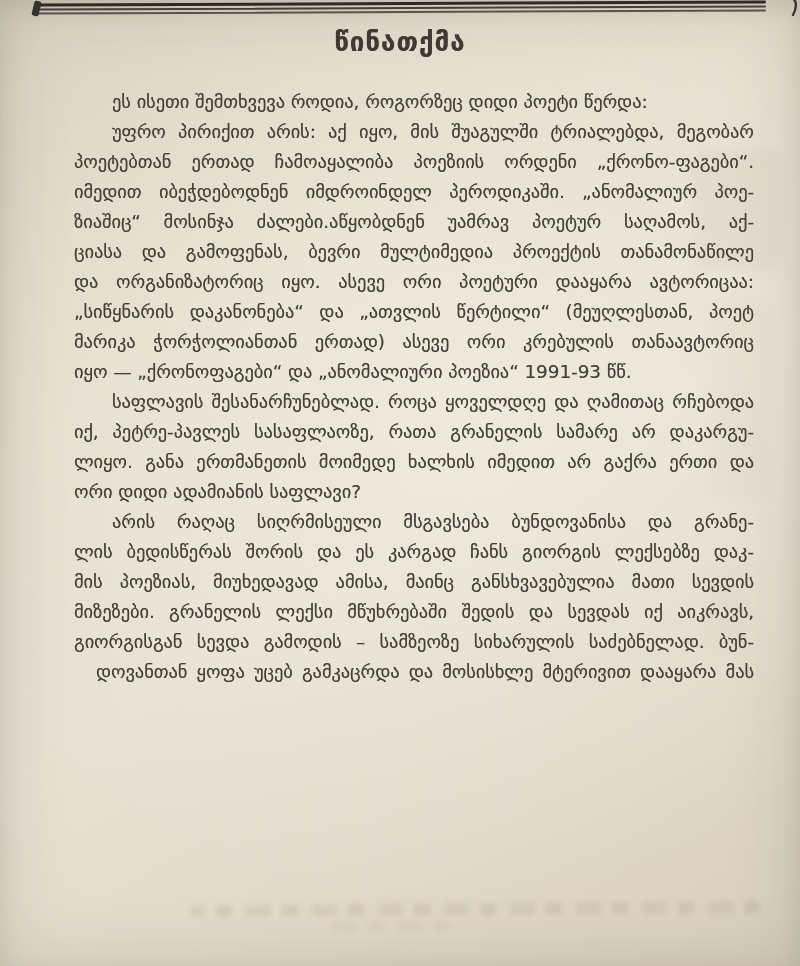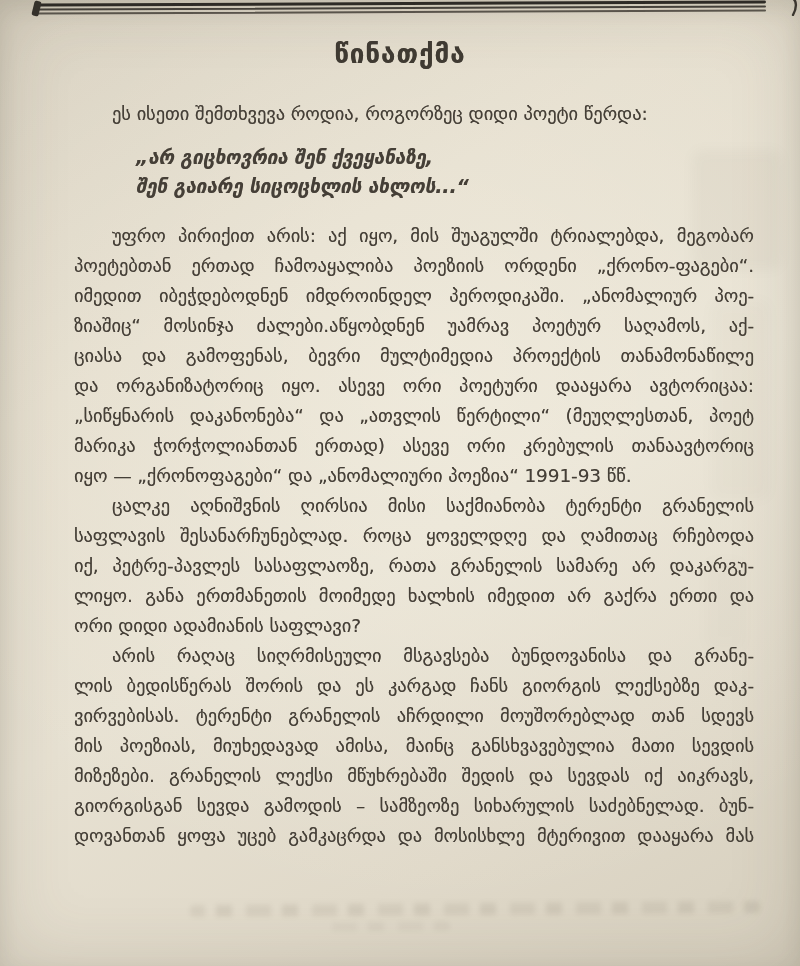--- a/index.html
+++ b/index.html
@@ -29,21 +29,21 @@
   .top-rule .rl3{height:2px;background:#59544b;}
   .rule-cap{
     position:absolute;left:33px;top:1px;width:7px;height:15px;
     background:#35312b;border-radius:2px;transform:rotate(14deg);
   }
   .corner-mark{
     position:absolute;top:-2px;right:-1px;width:12px;height:18px;
   }
   
   .title{
-    margin:12px;padding-top:27px;
+    margin:0;padding-top:27px;
     text-align:center;
     font-size:26px;font-weight:bold;letter-spacing:1px;
     color:#3f3a32;
     text-shadow:0 0 .5px rgba(63,58,50,.7);
   }
   
   .text-block{
     margin-top:30px;
     padding:0 46px 0 74px;
     font-size:18.5px;
@@ -54,21 +54,21 @@
   .para .line{
     display:block;
     line-height:30px;
     white-space:nowrap;
     text-align:justify;
     text-align-last:justify;
     overflow:hidden;
   }
   .para .line:first-child{text-indent:38px;}
   .para .line:last-child{text-align-last:left;}
-  .para.cont .line:last-child{text-align-last:justify;}
+  .para.cont .line:last-child{text-align-last:justify;margin-left:22px;}
   .quote{
     margin:14px 0 20px 62px;
     font-weight:bold;
     font-style:italic;
     font-size:19px;
   }
   .quote .line{
     display:block;line-height:29px;white-space:nowrap;
     text-align:left;text-align-last:left;
   }
@@ -107,46 +107,40 @@
   <svg class="corner-mark" viewBox="0 0 12 18">
     <path d="M3,0 C8,2 8,10 4,17" fill="none" stroke="#3a362f" stroke-width="2.4" stroke-linecap="round"></path>
   </svg>
 
   <h1 class="title">წინათქმა</h1>
 
   <div class="text-block">
     <div class="para">
         <span class="line">ეს ისეთი შემთხვევა როდია, როგორზეც დიდი პოეტი წერდა:</span>
       </div>
-    <div class="quote">
-        <span class="line">„არ გიცხოვრია შენ ქვეყანაზე,</span>
-        <span class="line">შენ გაიარე სიცოცხლის ახლოს...“</span>
-      </div>
     <div class="para">
         <span class="line">უფრო პირიქით არის: აქ იყო, მის შუაგულში ტრიალებდა, მეგობარ</span>
         <span class="line">პოეტებთან ერთად ჩამოაყალიბა პოეზიის ორდენი „ქრონო-ფაგები“.</span>
         <span class="line">იმედით იბეჭდებოდნენ იმდროინდელ პეროდიკაში. „ანომალიურ პოე-</span>
         <span class="line">ზიაშიც“ მოსინჯა ძალები.აწყობდნენ უამრავ პოეტურ საღამოს, აქ-</span>
         <span class="line">ციასა და გამოფენას, ბევრი მულტიმედია პროექტის თანამონაწილე</span>
         <span class="line">და ორგანიზატორიც იყო. ასევე ორი პოეტური დააყარა ავტორიცაა:</span>
         <span class="line">„სიწყნარის დაკანონება“ და „ათვლის წერტილი“ (მეუღლესთან, პოეტ</span>
         <span class="line">მარიკა ჭორჭოლიანთან ერთად) ასევე ორი კრებულის თანაავტორიც</span>
         <span class="line">იყო — „ქრონოფაგები“ და „ანომალიური პოეზია“ 1991-93 წწ.</span>
       </div>
     <div class="para">
-        <span class="line">ცალკე აღნიშვნის ღირსია მისი საქმიანობა ტერენტი გრანელის</span>
         <span class="line">საფლავის შესანარჩუნებლად. როცა ყოველდღე და ღამითაც რჩებოდა</span>
         <span class="line">იქ, პეტრე-პავლეს სასაფლაოზე, რათა გრანელის სამარე არ დაკარგუ-</span>
         <span class="line">ლიყო. განა ერთმანეთის მოიმედე ხალხის იმედით არ გაქრა ერთი და</span>
         <span class="line">ორი დიდი ადამიანის საფლავი?</span>
       </div>
     <div class="para cont">
         <span class="line">არის რაღაც სიღრმისეული მსგავსება ბუნდოვანისა და გრანე-</span>
         <span class="line">ლის ბედისწერას შორის და ეს კარგად ჩანს გიორგის ლექსებზე დაკ-</span>
-        <span class="line">ვირვებისას. ტერენტი გრანელის აჩრდილი მოუშორებლად თან სდევს</span>
         <span class="line">მის პოეზიას, მიუხედავად ამისა, მაინც განსხვავებულია მათი სევდის</span>
         <span class="line">მიზეზები. გრანელის ლექსი მწუხრებაში შედის და სევდას იქ აიკრავს,</span>
         <span class="line">გიორგისგან სევდა გამოდის – სამზეოზე სიხარულის საძებნელად. ბუნ-</span>
         <span class="line">დოვანთან ყოფა უცებ გამკაცრდა და მოსისხლე მტერივით დააყარა მას</span>
       </div>
   </div>
 
   <div class="bleed bleed-1"></div>
   <div class="bleed bleed-2"></div>
   <div class="ghost ghost-1"></div>

